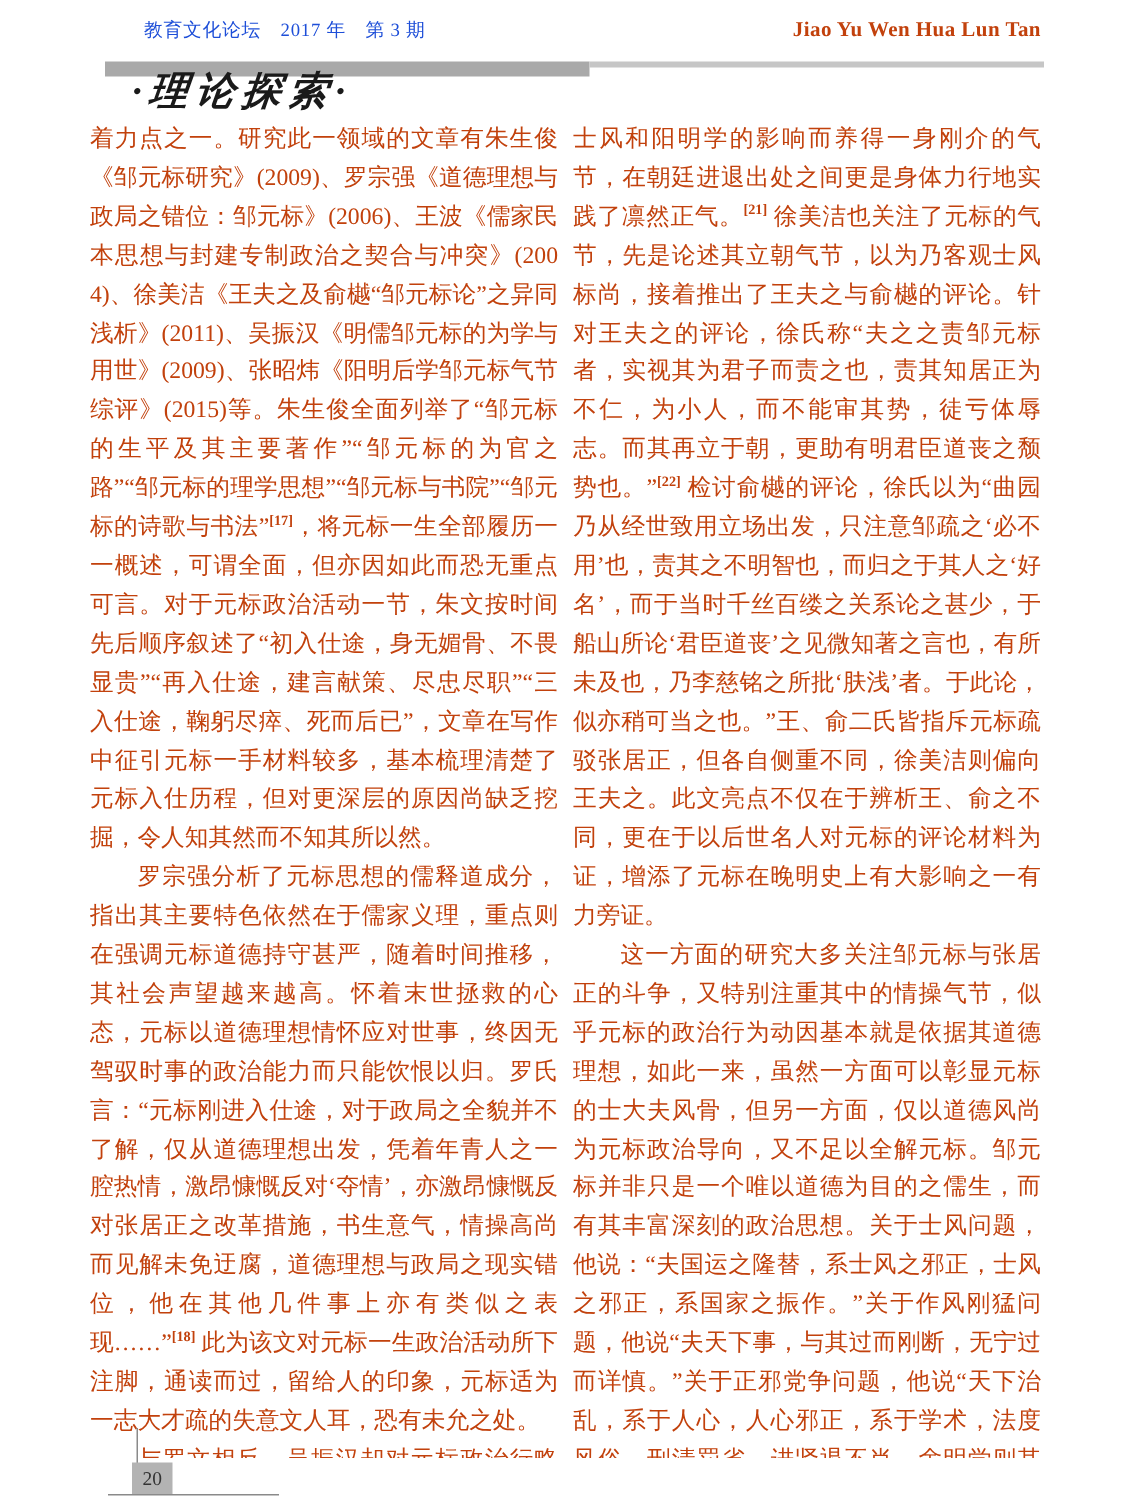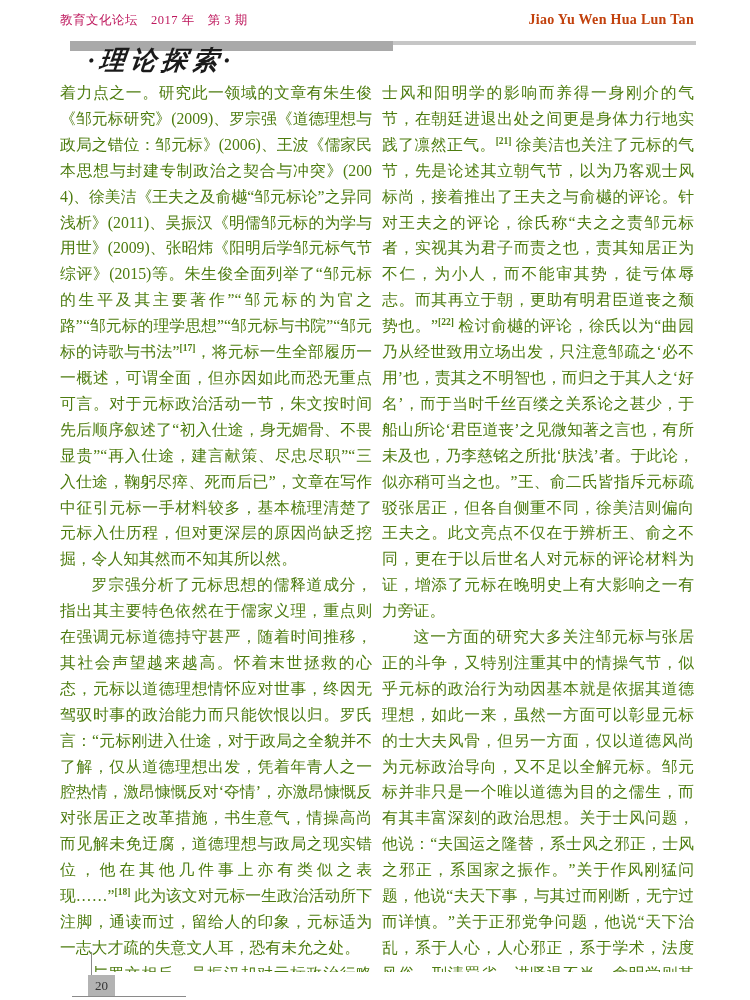--- a/index.html
+++ b/index.html
@@ -8,21 +8,21 @@
     background:#ffffff;
     color:var(--text, #1d1d1d);
     font-family:"Liberation Serif","DejaVu Serif",serif;
     position:relative;
     overflow:hidden;
   }
   .page { position:absolute; inset:0; padding:12px 56px 0 60px; }
 
   
   .header-row { display:flex; justify-content:space-between; align-items:baseline; }
-  .journal-cn { font-size:12.5px; letter-spacing:0.5px; color:#be185d; }
+  .journal-cn { font-size:12.5px; letter-spacing:0.5px; color:#1d4ed8;margin-left:36px; }
   .journal-py { font-size:14px; font-weight:bold; color:#c2410c; letter-spacing:0.3px; }
 
   
   .banner { position:relative; height:48px; margin-top:0; }
   .bar-thick { position:absolute; left:10px; top:12px; width:323px; height:10px;
                background:var(--banner-gray, #a9a9a9); }
   .bar-thin  { position:absolute; left:333px; top:12px; width:303px; height:4px;
                background:var(--banner-light, #c6c6c6); }
   .banner-title {
     position:absolute; left:28px; top:14px;
@@ -31,21 +31,21 @@
     transform:skewX(-6deg);
     white-space:nowrap;
   }
 
   
   .columns { display:flex; justify-content:space-between; margin-top:3px; height:892px; overflow:hidden; }
   .col { width:312px; }
   .para {
     font-size:15.8px; line-height:25.9px;
     text-align:justify; word-break:break-all;
-    color:#4d7c0f;
+    color:#c2410c;
   }
   .indent { text-indent:2em; }
   sup.ref { font-size:9.5px; vertical-align:super; line-height:0; letter-spacing:0;font-weight:bold; }
 
   
   .footer-vline { position:absolute; left:91px; top:952px; width:1px; height:25px; background:#8a8a8a; }
   .footer-hline { position:absolute; left:72px; top:996px; width:114px; height:1px; background:#8a8a8a; }
   .pagebox {
     position:absolute; left:88px; top:975px; width:27px; height:21px;
     background:var(--pagebox-gray, #b3b3b3);

